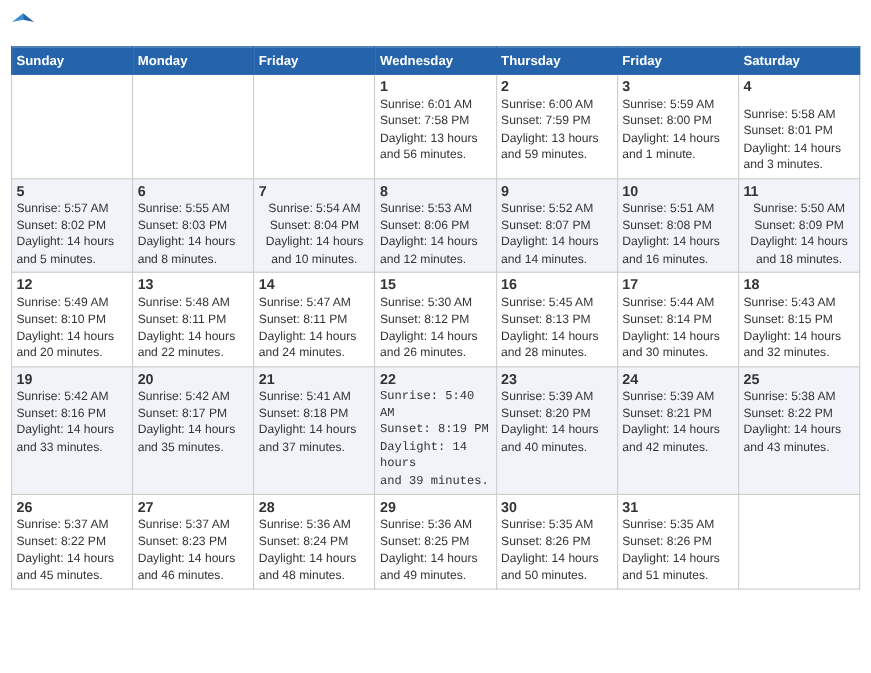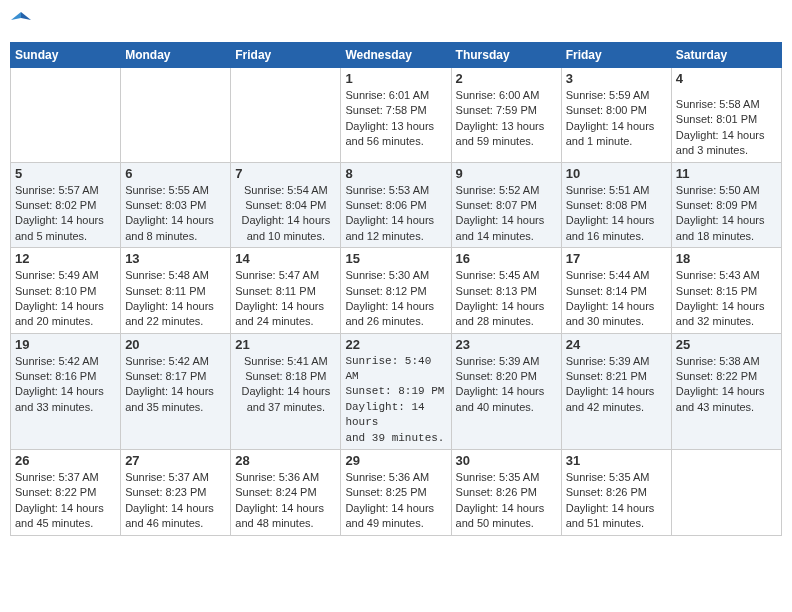--- a/index.html
+++ b/index.html
@@ -186,21 +186,21 @@
         </td>
         <td>
           <span class="day-number">10</span>
           <div class="cell-info" style="white-space: pre-line;">Sunrise: 5:51 AM
 Sunset: 8:08 PM
 Daylight: 14 hours
 and 16 minutes.</div>
         </td>
         <td>
           <span class="day-number">11</span>
-          <div class="cell-info" style="white-space: pre-line;">Sunrise: 5:50 AM
+          <div class="cell-info" style="white-space: pre-line; text-align: center;">Sunrise: 5:50 AM
 Sunset: 8:09 PM
 Daylight: 14 hours
 and 18 minutes.</div>
         </td>
       </tr>
       <tr>
         <td>
           <span class="day-number">12</span>
           <div class="cell-info" style="white-space: pre-line;">Sunrise: 5:49 AM
 Sunset: 8:10 PM
@@ -260,21 +260,21 @@
         </td>
         <td>
           <span class="day-number">20</span>
           <div class="cell-info" style="white-space: pre-line;">Sunrise: 5:42 AM
 Sunset: 8:17 PM
 Daylight: 14 hours
 and 35 minutes.</div>
         </td>
         <td>
           <span class="day-number">21</span>
-          <div class="cell-info" style="white-space: pre-line; text-align: center;">Sunrise: 5:41 AM
+          <div class="cell-info" style="white-space: pre-line;">Sunrise: 5:41 AM
 Sunset: 8:18 PM
 Daylight: 14 hours
 and 37 minutes.</div>
         </td>
         <td>
           <span class="day-number">22</span>
           <div class="cell-info" style="white-space: pre-line; font-family: Liberation Mono, monospace;">Sunrise: 5:40 AM
 Sunset: 8:19 PM
 Daylight: 14 hours
 and 39 minutes.</div>

